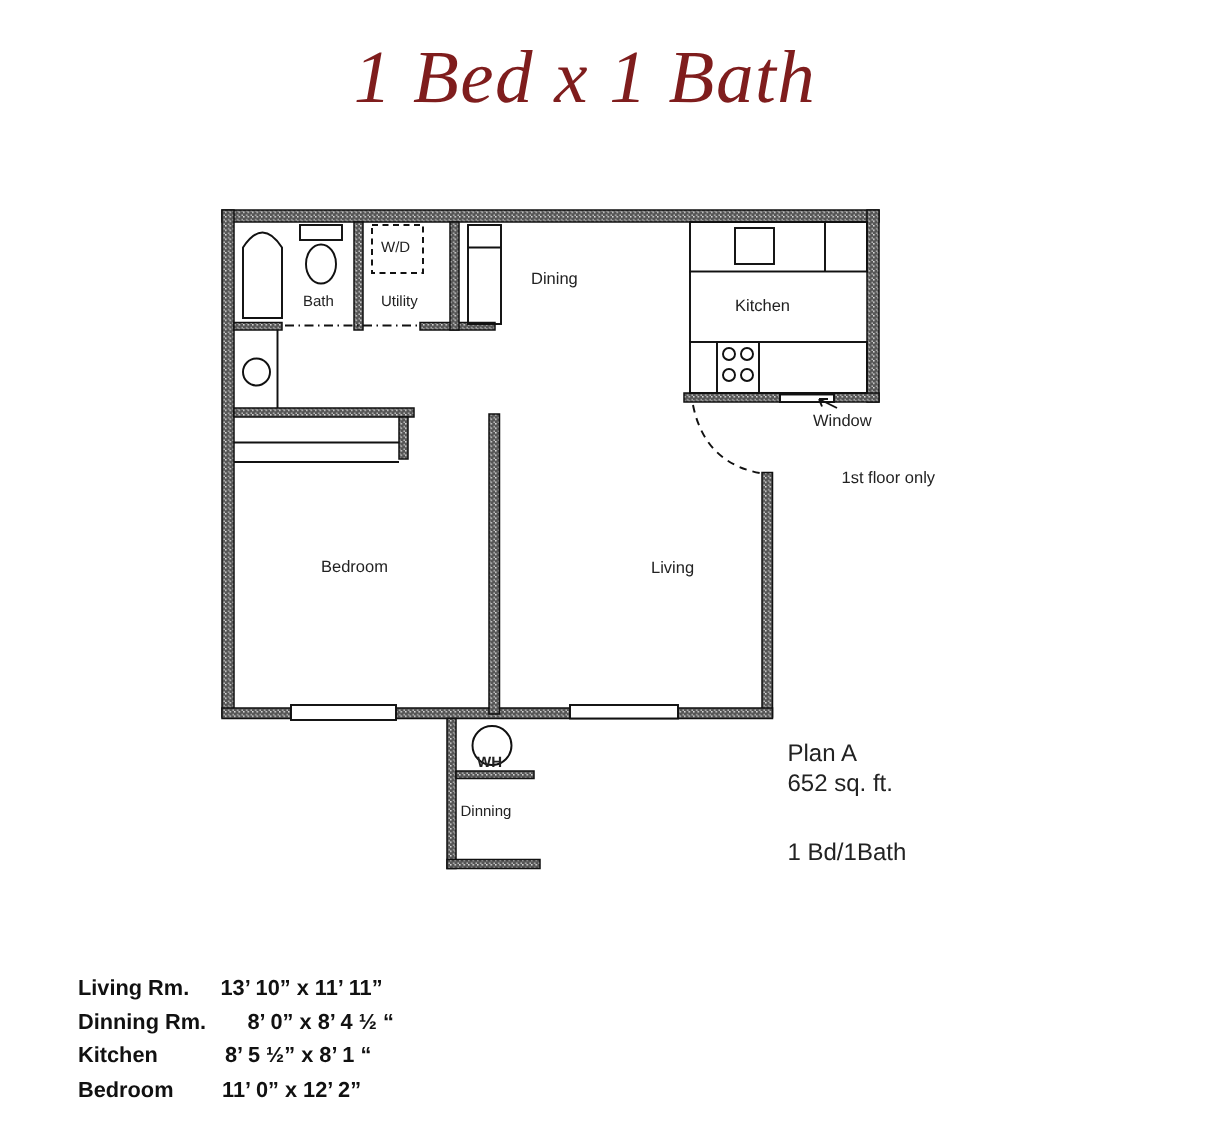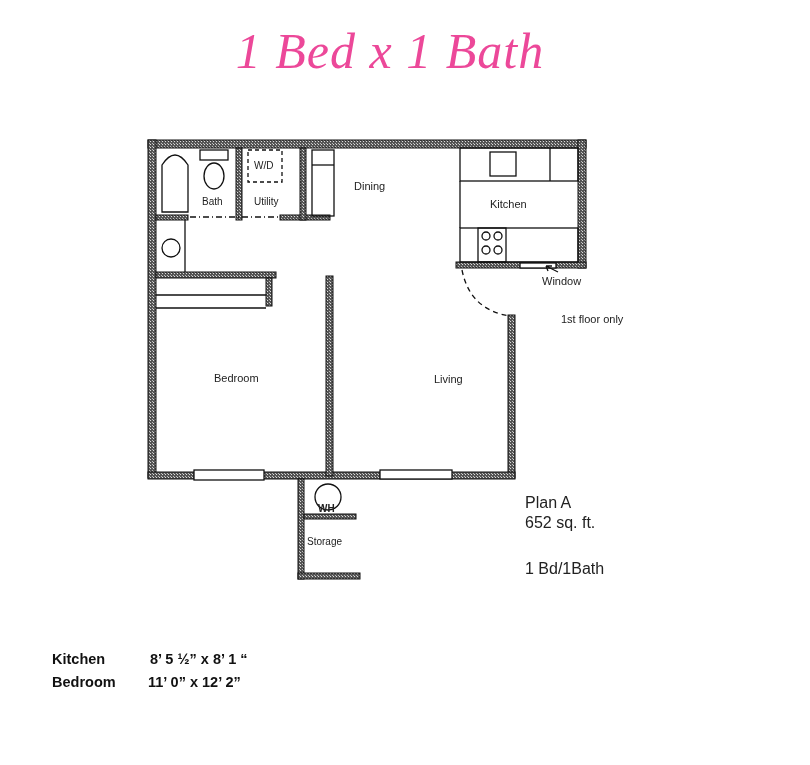--- a/index.html
+++ b/index.html
@@ -1,17 +1,17 @@
 <!DOCTYPE html>
 <html><head>
   <meta charset="utf-8">
   <style>
     html, body { margin: 0; padding: 0; background: #ffffff; }
     body { width: 810px; height: 765px; position: relative; overflow: hidden; font-family: "Liberation Sans", sans-serif; color: #111; }
-    .title { position: absolute; left: 0; top: 22px; width: 780px; text-align: center; font-family: "Liberation Serif", serif; font-style: italic; font-size: 50px; color: #ec4899; letter-spacing: 1px; }
+    .title { position: absolute; left: 0; top: 22px; width: 780px; text-align: center; font-family: "Liberation Serif", serif; font-style: italic; font-size: 50px; color: #7f1d1d; letter-spacing: 1px; }
     svg.plan { position: absolute; left: 0; top: 0; }
     .lbl { position: absolute; font-size: 11px; color: #222; white-space: nowrap; }
     .lbl.small { font-size: 10px; }
     .plan-info { position: absolute; left: 525px; font-size: 16px; color: #222; }
     .dims { position: absolute; left: 52px; top: 648px; font-weight: bold; font-size: 14.5px; line-height: 22.5px; }
     .dims .row { display: flex; }
     .dims .name { display: inline-block; }
   </style>
 </head>
 <body>
@@ -100,29 +100,37 @@
 </svg>
 
 <div class="lbl small" style="left:202px;top:196px;">Bath</div>
 <div class="lbl small" style="left:254px;top:196px;">Utility</div>
 <div class="lbl small" style="left:254px;top:160px;text-align:center;">W/D</div>
 <div class="lbl" style="left:354px;top:180px;">Dining</div>
 <div class="lbl" style="left:490px;top:198px;">Kitchen</div>
 <div class="lbl" style="left:214px;top:372px;">Bedroom</div>
 <div class="lbl" style="left:394px;top:373px;margin-left:40px;">Living</div>
 <div class="lbl small" style="left:318px;top:491px;font-weight:bold;margin-top:12px;">WH</div>
-<div class="lbl small" style="left:307px;top:536px;">Storage</div>
+<div class="lbl small" style="left:307px;top:536px;">Dinning</div>
 <div class="lbl" style="left:542px;top:275px;">Window</div>
 <div class="lbl" style="left:561px;top:291px;margin-top:22px;">1st floor only</div>
 
 <div class="plan-info" style="top:494px;">Plan A</div>
 <div class="plan-info" style="top:514px;">652 sq. ft.</div>
 <div class="plan-info" style="top:560px;font-size:16px;">1 Bd/1Bath</div>
 
 <div class="dims">
+  <div class="row">
+    <span class="name" style="width:95px;">Living Rm.</span>
+    <span>13’ 10” x 11’ 11”</span>
+  </div>
+  <div class="row">
+    <span class="name" style="width:113px;">Dinning Rm.</span>
+    <span>8’ 0” x 8’ 4 ½ “</span>
+  </div>
   <div class="row">
     <span class="name" style="width:98px;">Kitchen</span>
     <span>8’ 5 ½” x 8’ 1 “</span>
   </div>
   <div class="row">
     <span class="name" style="width:96px;">Bedroom</span>
     <span>11’ 0” x 12’ 2”</span>
   </div>
 </div>
 

